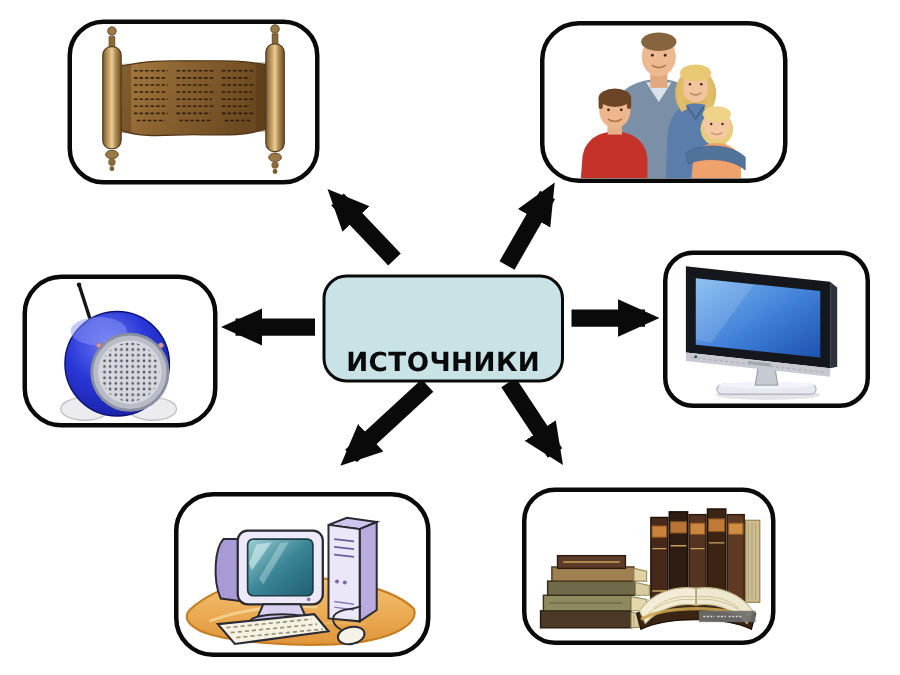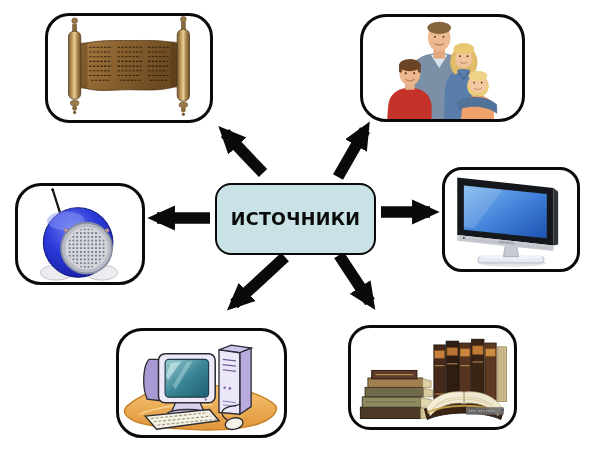--- a/index.html
+++ b/index.html
@@ -14,21 +14,21 @@
   .node svg{position:absolute;left:0;top:0;width:100%;height:100%;display:block;}
   .node-scroll  {left:45px;  top:13px;  width:168px; height:110px; border-radius:24px;}
   .node-family  {left:360px; top:14px;  width:165px; height:108px; border-radius:26px;}
   .node-radio   {left:15px;  top:183px; width:130px; height:102px; border-radius:26px;}
   .node-tv      {left:442px; top:167px; width:138px; height:105px; border-radius:20px;}
   .node-computer{left:116px; top:328px; width:171px; height:110px; border-radius:26px;}
   .node-books   {left:348px; top:325px; width:169px; height:105px; border-radius:22px;}
   .center-box{
     position:absolute;left:215px;top:183px;width:161px;height:72px;
     border:2.5px solid #0a0a0a;border-radius:16px;box-sizing:border-box;
-    display:flex;flex-direction:column;align-items:center;justify-content:center;
+    display:flex;flex-direction:column;align-items:center;justify-content:flex-end;
     background:#c9e2e6;
   }
   .center-line{
     font-weight:bold;font-size:17.5px;line-height:21px;letter-spacing:.3px;
     color:#0a0a0a;white-space:nowrap;
   }
   .arrows-layer{position:absolute;left:0;top:0;width:600px;height:450px;pointer-events:none;}
 </style>
 </head>
 <body>

